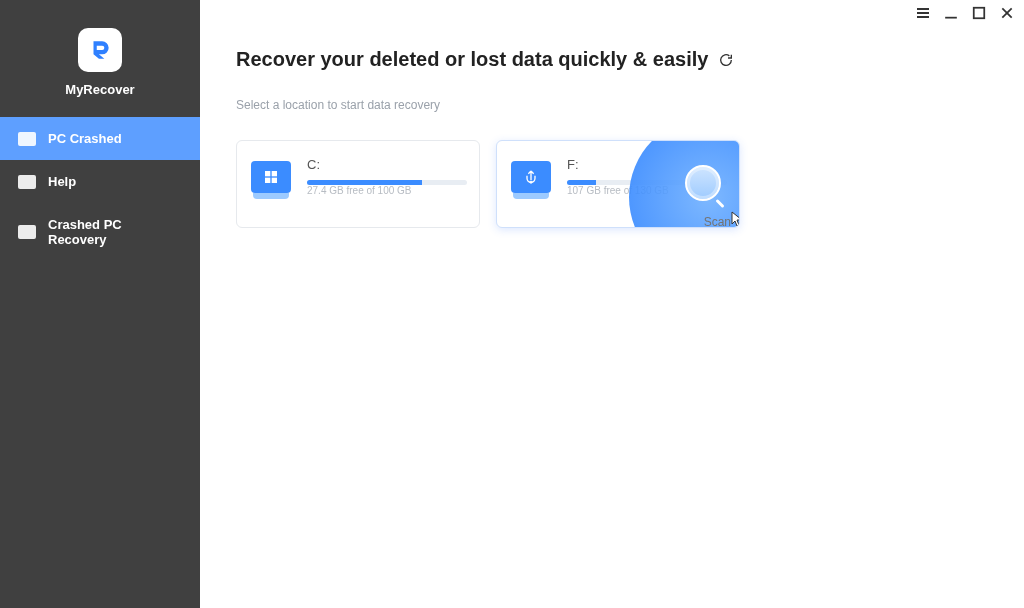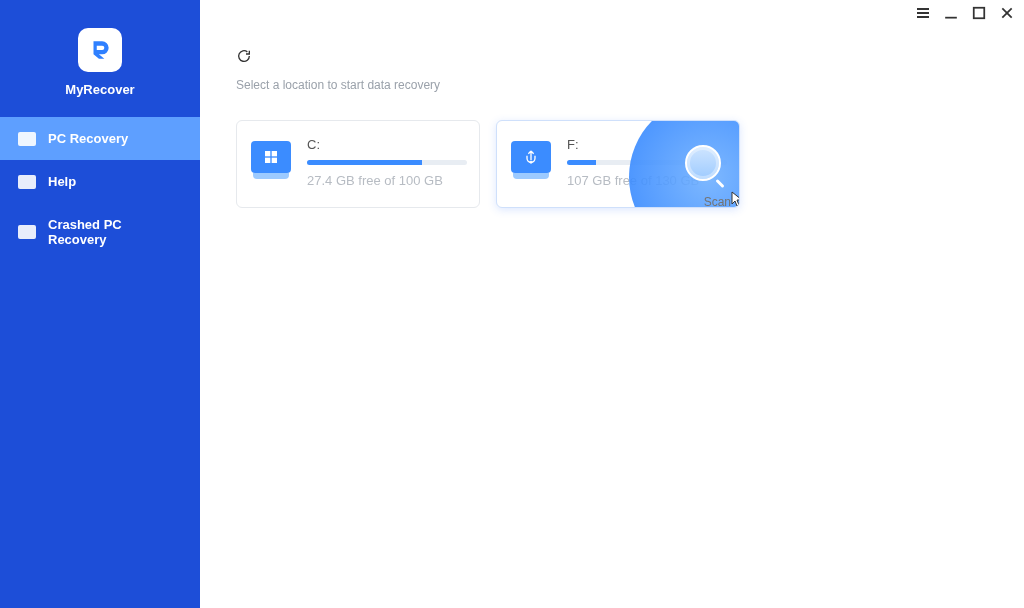--- a/index.html
+++ b/index.html
@@ -6,46 +6,46 @@
 body { width: 1024px; height: 608px; overflow: hidden; background: #fff; }
 .app { display: flex; width: 100%; height: 100%; position: relative; }
 
 
 .titlebar { position: absolute; top: 0; right: 0; height: 22px; display: flex; align-items: center; gap: 14px; padding: 4px 10px 0 0; z-index: 10; }
 .titlebar .tb-btn { width: 14px; height: 14px; display: flex; align-items: center; justify-content: center; font-size: 13px; color: #333; cursor: pointer; }
 .titlebar .hamburger { display: flex; flex-direction: column; gap: 2px; }
 .titlebar .hamburger span { display: block; width: 12px; height: 2px; background: #333; }
 
 
-.sidebar { width: 200px; background: #1d4ed8; color: #fff; flex-shrink: 0; display: flex; flex-direction: column; }
+.sidebar { width: 200px; background: #404040; color: #fff; flex-shrink: 0; display: flex; flex-direction: column; }
 .logo-wrap { display: flex; flex-direction: column; align-items: center; padding: 28px 0 20px; }
 .logo-tile { width: 44px; height: 44px; border-radius: 10px; background: #fff; display: flex; align-items: center; justify-content: center; }
 .logo-tile svg { width: 26px; height: 26px; }
 .brand { margin-top: 10px; font-size: 13px; font-weight: 600; }
 .sb-item { display: flex; align-items: center; gap: 12px; padding: 14px 18px; font-size: 13px; font-weight: 600; cursor: pointer; }
 .sb-item.active { background: #5e9fff; }
 .sb-icon { width: 18px; height: 14px; background: #fff; border-radius: 2px; opacity: .9; flex-shrink: 0; }
 
 
 .main { flex: 1; padding: 48px 36px 20px; position: relative; }
 .title-row { display: flex; align-items: center; gap: 10px; }
 .title { font-size: 20px; font-weight: 700; color: #222; }
 .refresh { width: 16px; height: 16px; color: #333; }
-.subtitle { margin-top: 14px; font-size: 12px; color: #9aa1aa; }
+.subtitle { margin-top: 27px; font-size: 12px; color: #9aa1aa; }
 
 .cards { display: flex; gap: 16px; margin-top: 28px; }
 .card { width: 244px; height: 88px; border: 1px solid #e6e9ed; border-radius: 6px; display: flex; align-items: flex-start; padding: 16px 14px; position: relative; overflow: hidden; background: #fff; cursor: pointer; }
 .drive-icon { width: 40px; height: 32px; border-radius: 4px; background: #3b8cff; position: relative; flex-shrink: 0; margin-top: 4px; }
 .drive-icon::after { content:""; position:absolute; bottom:-6px; left:2px; right:2px; height:6px; background:#9ccaff; border-radius:0 0 4px 4px; }
 .drive-icon svg { position:absolute; top:50%; left:50%; transform:translate(-50%,-50%); width:16px; height:16px; }
 .card-body { margin-left: 16px; flex:1; }
 .drive-letter { font-size: 13px; color: #555; font-weight: 500; }
 .bar { margin-top: 8px; width: 160px; height: 5px; background: #e8edf3; border-radius: 3px; overflow: hidden; }
 .bar .fill { height:100%; background:#3b8cff; }
-.free-text { margin-top: 8px; font-size: 13px; color: #b7bcc3; }
+.free-text { font-size: 10px; color: #b7bcc3; }
 
 
 .scan-overlay { position:absolute; right:-10px; bottom:-10px; width:120px; height:90px; }
 .scan-overlay .quarter { position:absolute; right:-40px; bottom:-40px; width:160px; height:160px; border-radius:50%; background:radial-gradient(circle at center, #6fb0ff 0%, #3b8cff 70%); opacity:.9; }
 .scan-overlay .magnifier { position:absolute; right:28px; bottom:36px; width:36px; height:36px; border-radius:50%; background:linear-gradient(180deg,#cfe5ff,#9ecbff); border:2px solid #fff; box-shadow:0 0 0 3px rgba(255,255,255,.35) inset; }
 .scan-overlay .magnifier::after{content:"";position:absolute;right:-6px;bottom:-6px;width:10px;height:3px;background:#fff;border-radius:2px;transform:rotate(45deg);}
 .scan-label { position:absolute; right:18px; bottom:8px; font-size:12px; color:#737373; }
 .cursor-arrow { position:absolute; right:6px; bottom:10px; width:12px; height:16px; }
 .cursor-arrow svg{width:100%;height:100%;}
 
@@ -86,35 +86,36 @@
         <svg viewBox="0 0 24 24">
             <path fill="#2f80ff" d="M5 4h9a6 6 0 0 1 0 12h-3l5 4H11l-5-4V4zm4 4v4h5a2 2 0 1 0 0-4H9z"></path>
           </svg>
       </div>
       <div class="brand">MyRecover</div>
     </div>
 
     <div id="sb-items">
         <div class="sb-item active">
           <div class="sb-icon"></div>
-          <span>PC Recovery</span>
+          <span>PC Crashed</span>
         </div>
         <div class="sb-item">
           <div class="sb-icon"></div>
           <span>Help</span>
         </div>
         <div class="sb-item">
           <div class="sb-icon"></div>
           <span>Crashed PC Recovery</span>
         </div>
       </div>
   </div>
 
   <div class="main">
     <div class="title-row">
+      <div class="title">Recover your deleted or lost data quickly &amp; easily</div>
       <div class="refresh">
         <svg viewBox="0 0 24 24">
             <path fill="none" stroke="#333" stroke-width="2" d="M20 12a8 8 0 1 1-3-6.2M20 4v5h-5"></path>
           </svg>
       </div>
     </div>
     <div class="subtitle">Select a location to start data recovery</div>
 
     <div class="cards" id="cards">
         <div class="card">

